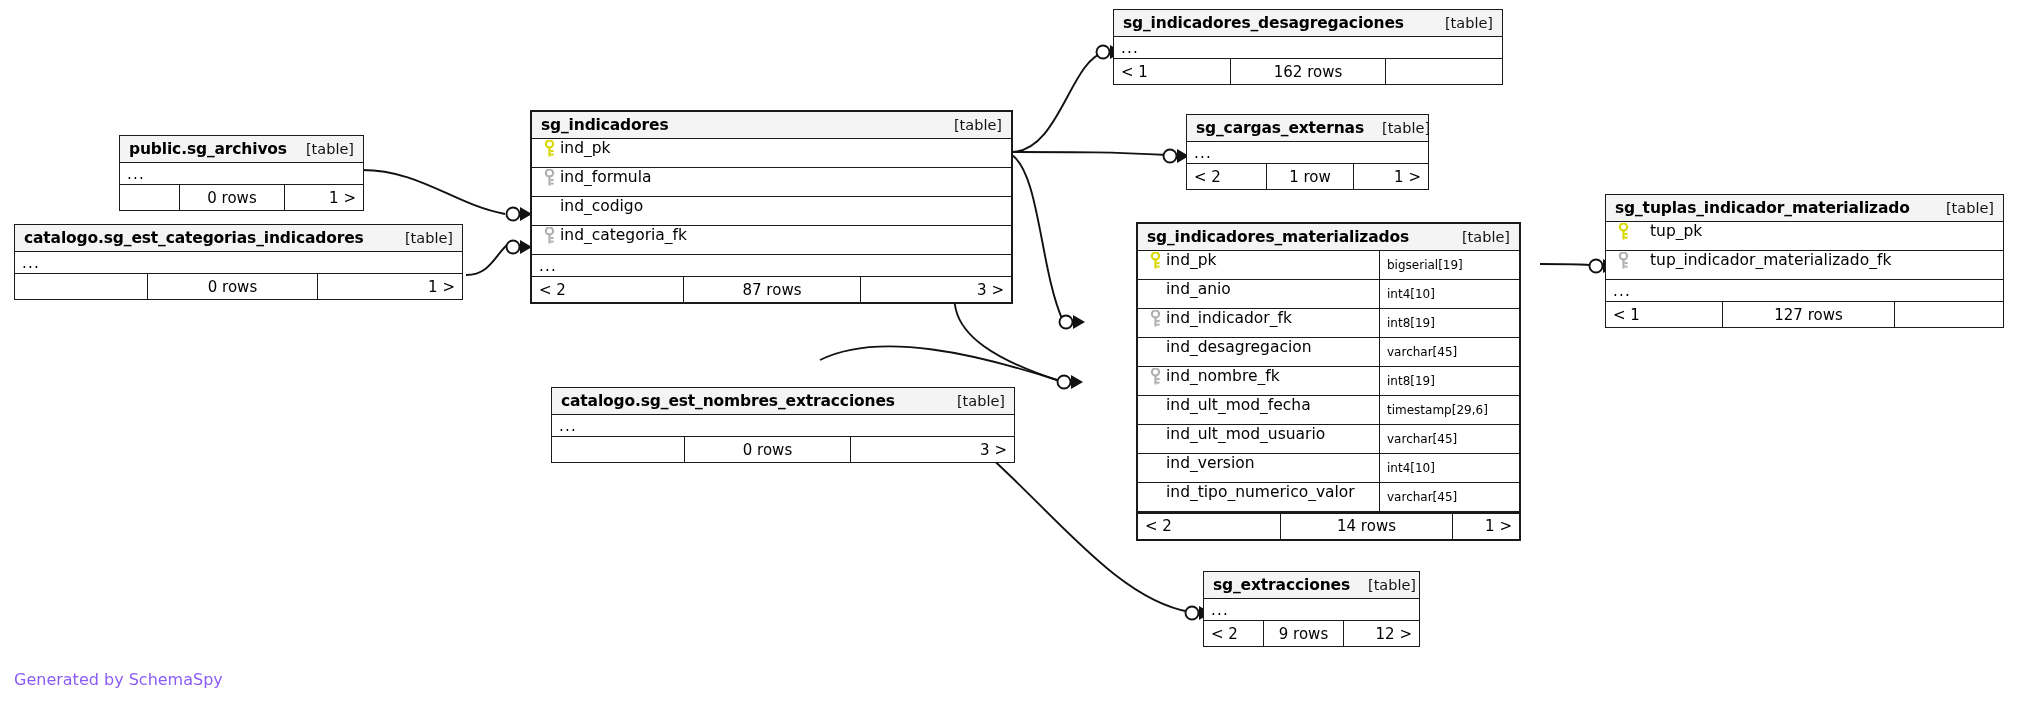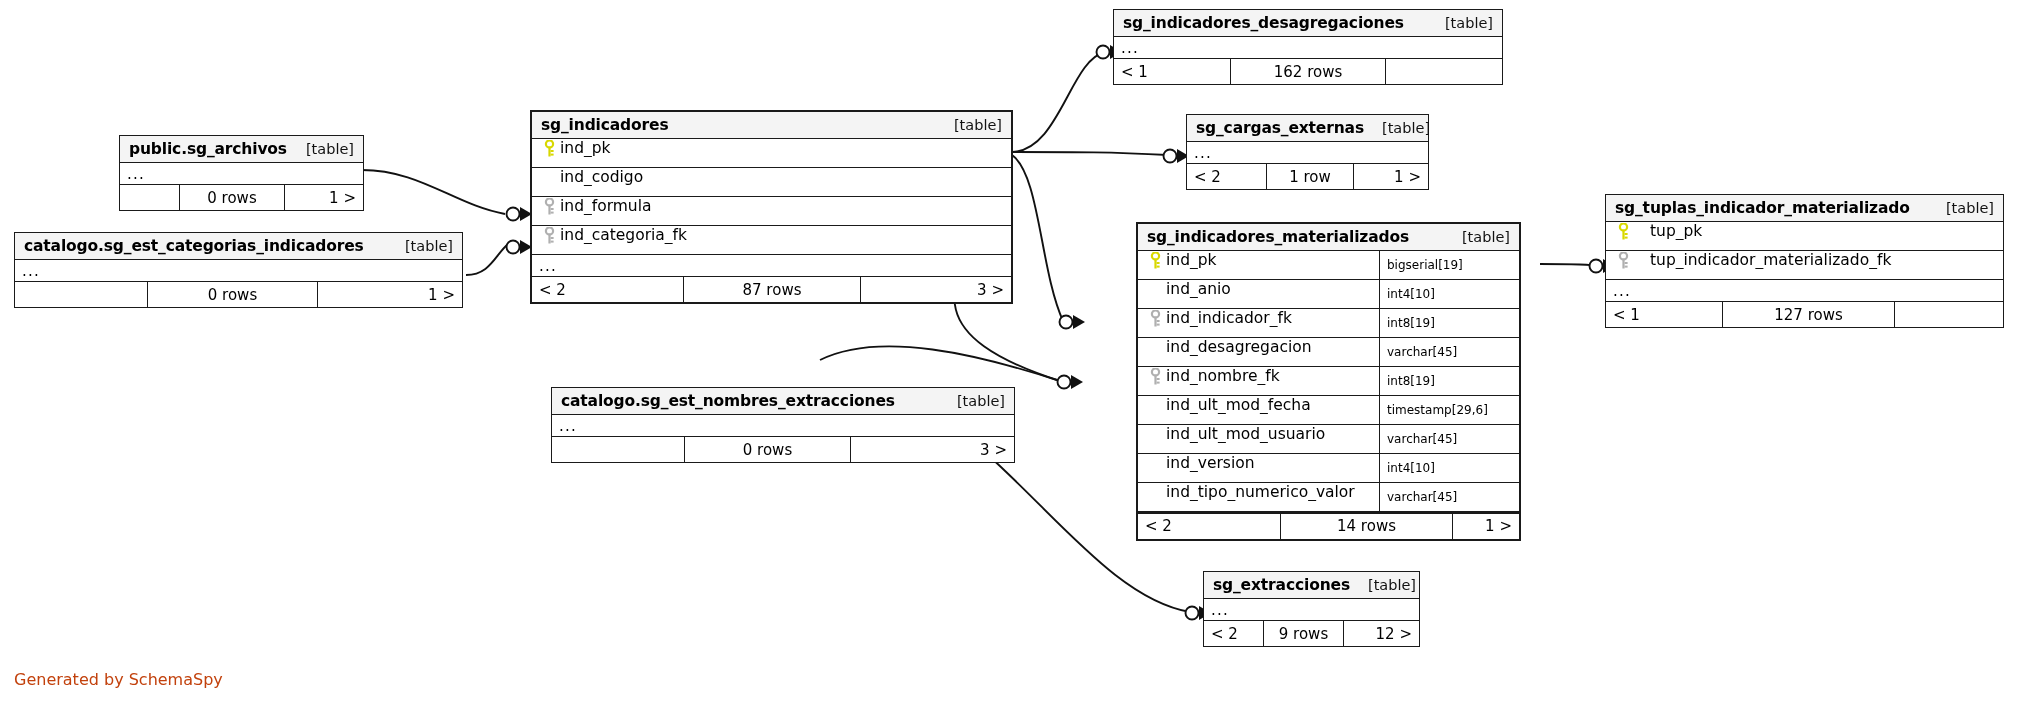--- a/index.html
+++ b/index.html
@@ -126,21 +126,21 @@
   }
   .f-cell:last-child { border-right: none; }
   .f-left { justify-content: flex-start; }
   .f-center { justify-content: center; }
   .f-right { justify-content: flex-end; }
   .credit {
     position: absolute;
     left: 14px;
     top: 670px;
     font-size: 16px;
-    color: #c2410c;
+    color: #8b5cf6;
     white-space: nowrap;
   }
 </style>
 </head>
 <body>
 
 <div id="canvas">
 
   <svg id="edges" viewBox="0 0 2020 704" xmlns="http://www.w3.org/2000/svg">
     <g fill="none" stroke="#111111" stroke-width="1.9">
@@ -190,21 +190,21 @@
       <span class="t-tag">[table]</span>
     </div>
     <div class="ellipsis-row">...</div>
     <div class="footer-row">
       <div class="f-cell f-left" style="width:60px;"></div>
       <div class="f-cell f-center" style="width:105px;">0 rows</div>
       <div class="f-cell f-right" style="flex:1;">1 &gt;</div>
     </div>
   </div>
 
-  <div class="table-box" style="left:14px; top:232px; width:449px;">
+  <div class="table-box" style="left:14px; top:224px; width:449px;">
     <div class="t-header">
       <span class="t-title">catalogo.sg_est_categorias_indicadores</span>
       <span class="t-tag">[table]</span>
     </div>
     <div class="ellipsis-row">...</div>
     <div class="footer-row">
       <div class="f-cell f-left" style="width:133px;"></div>
       <div class="f-cell f-center" style="width:170px;">0 rows</div>
       <div class="f-cell f-right" style="flex:1;">1 &gt;</div>
     </div>
@@ -225,41 +225,41 @@
             <rect x="6.6" y="10" width="3" height="2" fill="#d8d800"></rect>
             <rect x="6.6" y="13.6" width="3" height="2" fill="#d8d800"></rect>
           </svg>
         </span>
         <span>ind_pk</span>
       </div>
     </div>
 
     <div class="t-row">
       <div class="col-name">
-        <span class="key-slot"></span>
-        <span>ind_codigo</span>
-      </div>
-    </div>
-
-    <div class="t-row">
-      <div class="col-name">
         <span class="key-slot">
           <svg class="key-icon" width="11" height="17" viewBox="0 0 11 17">
             <circle cx="5.5" cy="4" r="3.6" fill="none" stroke="#b0b0b0" stroke-width="2.2"></circle>
             <rect x="4.4" y="6.5" width="2.2" height="10" fill="#b0b0b0"></rect>
             <rect x="6.6" y="10" width="3" height="2" fill="#b0b0b0"></rect>
             <rect x="6.6" y="13.6" width="3" height="2" fill="#b0b0b0"></rect>
           </svg>
         </span>
         <span>ind_formula</span>
       </div>
     </div>
 
     <div class="t-row">
       <div class="col-name">
+        <span class="key-slot"></span>
+        <span>ind_codigo</span>
+      </div>
+    </div>
+
+    <div class="t-row">
+      <div class="col-name">
         <span class="key-slot">
           <svg class="key-icon" width="11" height="17" viewBox="0 0 11 17">
             <circle cx="5.5" cy="4" r="3.6" fill="none" stroke="#b0b0b0" stroke-width="2.2"></circle>
             <rect x="4.4" y="6.5" width="2.2" height="10" fill="#b0b0b0"></rect>
             <rect x="6.6" y="10" width="3" height="2" fill="#b0b0b0"></rect>
             <rect x="6.6" y="13.6" width="3" height="2" fill="#b0b0b0"></rect>
           </svg>
         </span>
         <span>ind_categoria_fk</span>
       </div>

